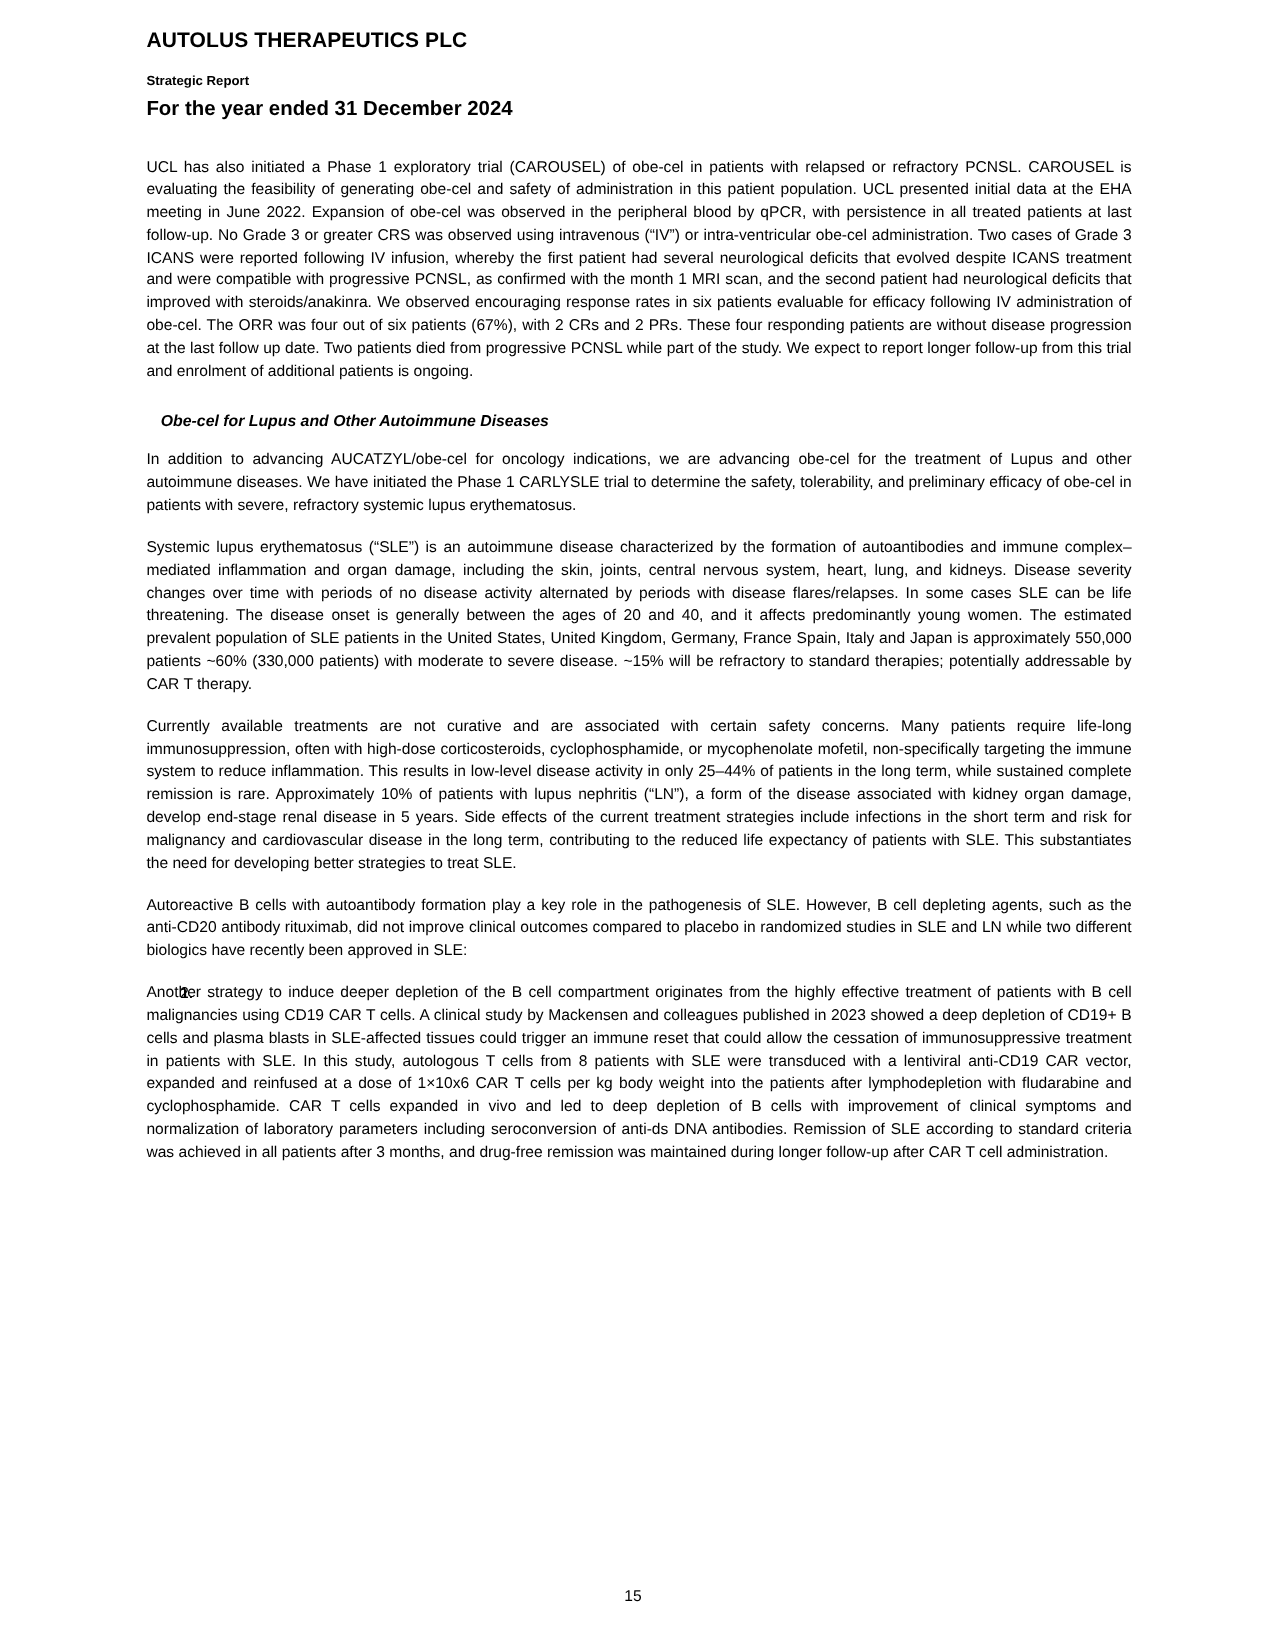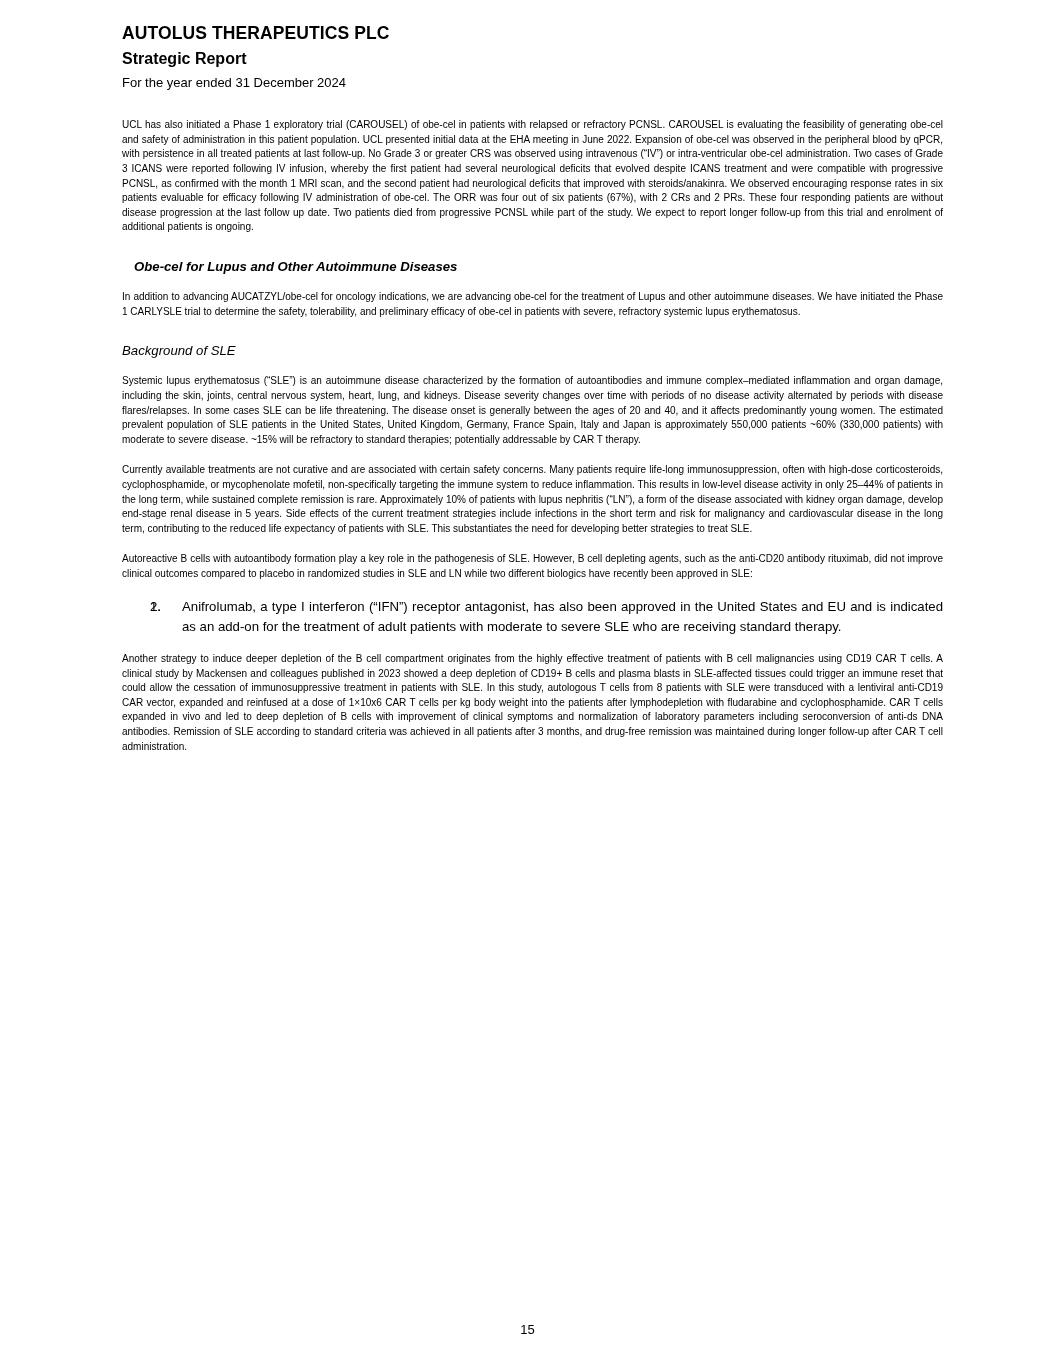--- a/index.html
+++ b/index.html
@@ -23,33 +23,33 @@
   .header {
     margin-bottom: 26px;
   }
   .company-name {
     font-size: 17.5px;
     font-weight: bold;
     letter-spacing: 0.1px;
     line-height: 1.35;
   }
   .report-title {
-    font-size: 16px;
+    font-size: 11px;
     font-weight: bold;
     line-height: 1.5;
-    margin-top: 1px;
+    margin-top: 14px;
   }
   .report-period {
-    font-size: 13px;
-    font-weight: normal;
+    font-size: 17px;
+    font-weight: bold;
     line-height: 1.5;
     margin-top: 2px;
   }
   p.body-text {
-    font-size: 10px;
+    font-size: 13px;
     line-height: 1.46;
     text-align: justify;
     margin: 0 0 16px 0;
   }
   .heading-bold-italic {
     font-size: 13.2px;
     font-weight: bold;
     font-style: italic;
     margin: 22px 0 14px 12px;
     line-height: 1.45;
@@ -101,35 +101,33 @@
     <div class="report-title">Strategic Report</div>
     <div class="report-period">For the year ended 31 December 2024</div>
   </div>
 
   <p class="body-text">UCL has also initiated a Phase 1 exploratory trial (CAROUSEL) of obe-cel in patients with relapsed or refractory PCNSL. CAROUSEL is evaluating the feasibility of generating obe-cel and safety of administration in this patient population. UCL presented initial data at the EHA meeting in June 2022. Expansion of obe-cel was observed in the peripheral blood by qPCR, with persistence in all treated patients at last follow-up. No Grade 3 or greater CRS was observed using intravenous (“IV”) or intra-ventricular obe-cel administration. Two cases of Grade 3 ICANS were reported following IV infusion, whereby the first patient had several neurological deficits that evolved despite ICANS treatment and were compatible with progressive PCNSL, as confirmed with the month 1 MRI scan, and the second patient had neurological deficits that improved with steroids/anakinra. We observed encouraging response rates in six patients evaluable for efficacy following IV administration of obe-cel. The ORR was four out of six patients (67%), with 2 CRs and 2 PRs. These four responding patients are without disease progression at the last follow up date. Two patients died from progressive PCNSL while part of the study. We expect to report longer follow-up from this trial and enrolment of additional patients is ongoing.</p>
 
   <div class="heading-bold-italic">Obe-cel for Lupus and Other Autoimmune Diseases</div>
 
   <p class="body-text">In addition to advancing AUCATZYL/obe-cel for oncology indications, we are advancing obe-cel for the treatment of Lupus and other autoimmune diseases. We have initiated the Phase 1 CARLYSLE trial to determine the safety, tolerability, and preliminary efficacy of obe-cel in patients with severe, refractory systemic lupus erythematosus.</p>
 
-  <div class="heading-italic">Background of SLE</div>
 
   <p class="body-text">Systemic lupus erythematosus (“SLE”) is an autoimmune disease characterized by the formation of autoantibodies and immune complex–mediated inflammation and organ damage, including the skin, joints, central nervous system, heart, lung, and kidneys. Disease severity changes over time with periods of no disease activity alternated by periods with disease flares/relapses. In some cases SLE can be life threatening. The disease onset is generally between the ages of 20 and 40, and it affects predominantly young women. The estimated prevalent population of SLE patients in the United States, United Kingdom, Germany, France Spain, Italy and Japan is approximately 550,000 patients ~60% (330,000 patients) with moderate to severe disease. ~15% will be refractory to standard therapies; potentially addressable by CAR T therapy.</p>
 
   <p class="body-text">Currently available treatments are not curative and are associated with certain safety concerns. Many patients require life-long immunosuppression, often with high-dose corticosteroids, cyclophosphamide, or mycophenolate mofetil, non-specifically targeting the immune system to reduce inflammation. This results in low-level disease activity in only 25–44% of patients in the long term, while sustained complete remission is rare. Approximately 10% of patients with lupus nephritis (“LN”), a form of the disease associated with kidney organ damage, develop end-stage renal disease in 5 years. Side effects of the current treatment strategies include infections in the short term and risk for malignancy and cardiovascular disease in the long term, contributing to the reduced life expectancy of patients with SLE. This substantiates the need for developing better strategies to treat SLE.</p>
 
   <p class="body-text">Autoreactive B cells with autoantibody formation play a key role in the pathogenesis of SLE. However, B cell depleting agents, such as the anti-CD20 antibody rituximab, did not improve clinical outcomes compared to placebo in randomized studies in SLE and LN while two different biologics have recently been approved in SLE:</p>
 
   <ol class="numbered">
     <li>
       <span class="num">1.</span>
     </li>
     <li>
       <span class="num">2.</span>
-      <span>Anifrolumab, a type I interferon (“IFN”) receptor antagonist, has also been approved in the United States and EU and is indicated as an add-on for the treatment of adult patients with moderate to severe SLE who are receiving standard therapy.</span>
     </li>
   </ol>
 
 
   <p class="body-text">Another strategy to induce deeper depletion of the B cell compartment originates from the highly effective treatment of patients with B cell malignancies using CD19 CAR T cells. A clinical study by Mackensen and colleagues published in 2023 showed a deep depletion of CD19+ B cells and plasma blasts in SLE-affected tissues could trigger an immune reset that could allow the cessation of immunosuppressive treatment in patients with SLE. In this study, autologous T cells from 8 patients with SLE were transduced with a lentiviral anti-CD19 CAR vector, expanded and reinfused at a dose of 1×10x6 CAR T cells per kg body weight into the patients after lymphodepletion with fludarabine and cyclophosphamide. CAR T cells expanded in vivo and led to deep depletion of B cells with improvement of clinical symptoms and normalization of laboratory parameters including seroconversion of anti-ds DNA antibodies. Remission of SLE according to standard criteria was achieved in all patients after 3 months, and drug-free remission was maintained during longer follow-up after CAR T cell administration.</p>
 
   <div class="page-number">15</div>
 
 </div>
 

